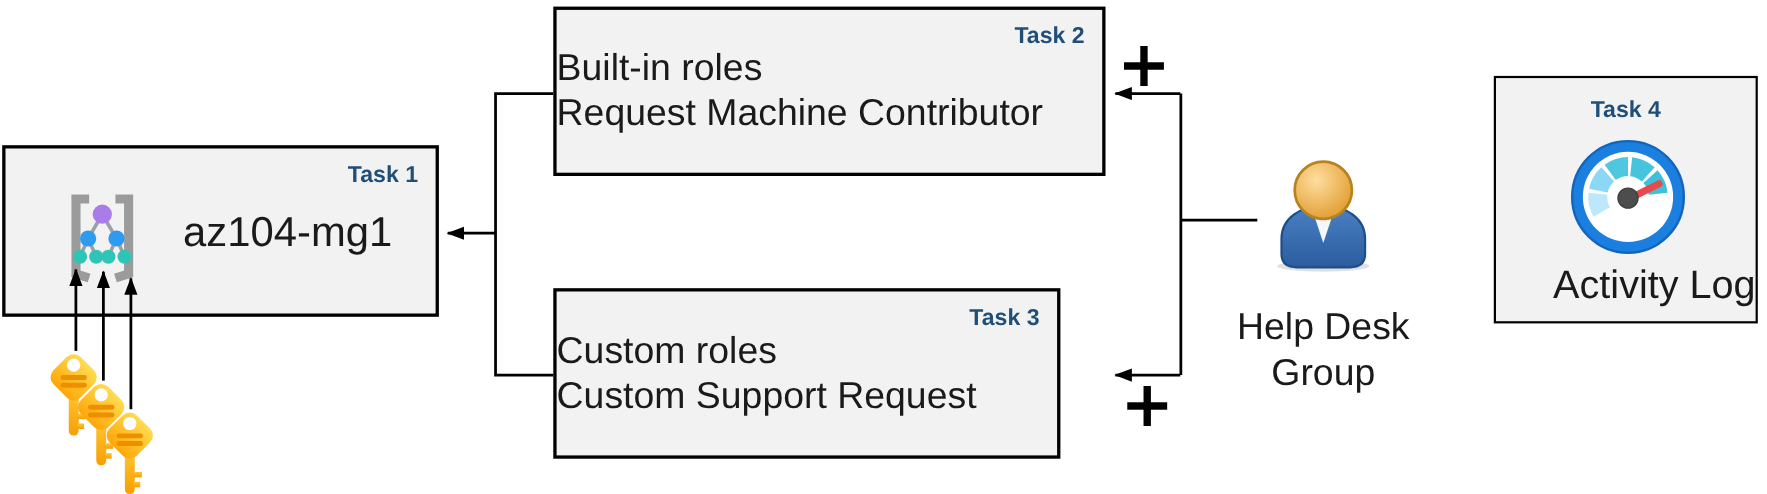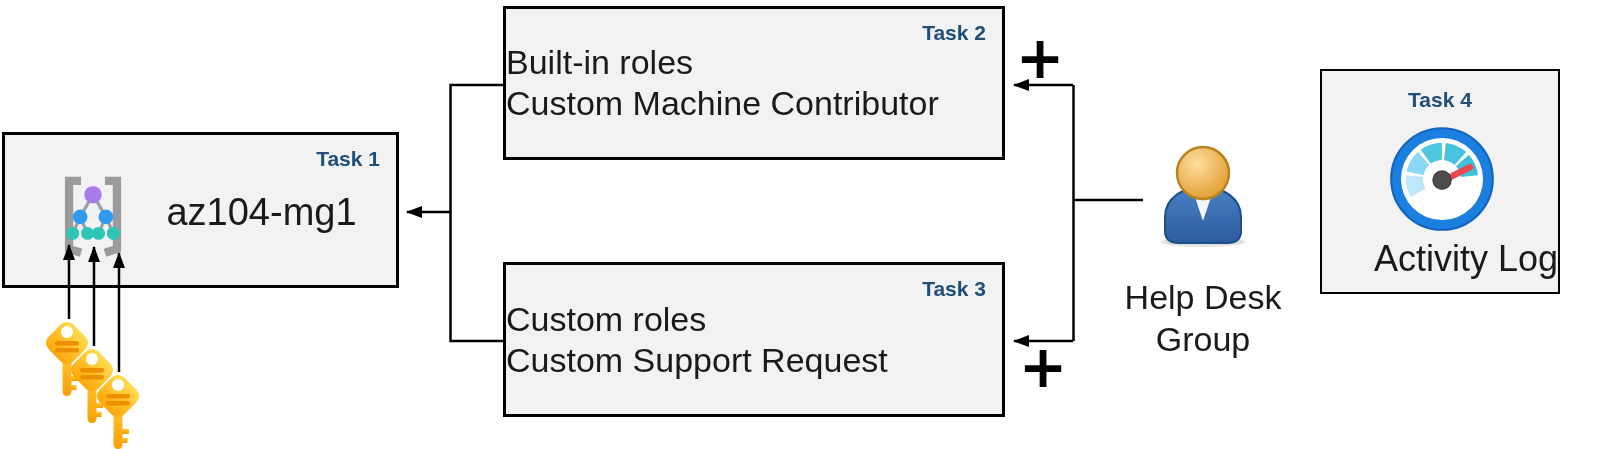--- a/index.html
+++ b/index.html
@@ -7,22 +7,22 @@
     position:relative; width:1606px; height:449px; background:#ffffff;
     font-family:"Liberation Sans", sans-serif; overflow:hidden;
     color:var(--text,#1a1a1a);
   }
   .task-box{
     position:absolute; background:var(--box-fill,#F2F2F2);
     border:3px solid var(--box-border,#000); box-sizing:border-box;
   }
   .task1{left:2px; top:132px; width:397px; height:156px;}
   .task2{left:503px; top:6px;  width:502px; height:154px;}
-  .task3{left:503px; top:262px; width:502px; height:155px;padding-left:12px;}
-  .task4{left:1320px; top:69px; width:240px; height:225px; border-width:2px;}
+  .task3{left:503px; top:262px; width:461px; height:155px;padding-left:12px;}
+  .task4{left:1358px; top:69px; width:240px; height:225px; border-width:2px;}
   .task-label{
     position:absolute; top:7px; right:16px;
     color:var(--task-label,#1F4E79); font-weight:bold; font-size:21px; line-height:34px;
     white-space:nowrap;
   }
   .task4 .task-label{left:0; right:0; top:12px; text-align:center;}
   .mg-icon{position:absolute; left:42px; top:34px; width:92px; height:92px;}
   .task1-title{
     position:absolute; left:138px; right:16px; top:55px; text-align:center;
     font-size:38px; line-height:44px;
@@ -77,21 +77,21 @@
           <circle cx="72" cy="70" r="7" fill="#2EC4B6"></circle>
       </svg>
     </span>
     <span class="task1-title">az104-mg1</span>
   </div>
 
   <div class="task-box task2">
     <span class="task-label">Task 2</span>
     <div class="box-lines">
       <div>Built-in roles</div>
-      <div>Custom Machine Contributor</div>
+      <div>Request Machine Contributor</div>
     </div>
   </div>
 
   <div class="task-box task3">
     <span class="task-label">Task 3</span>
     <div class="box-lines">
       <div>Custom roles</div>
       <div>Custom Support Request</div>
     </div>
   </div>

